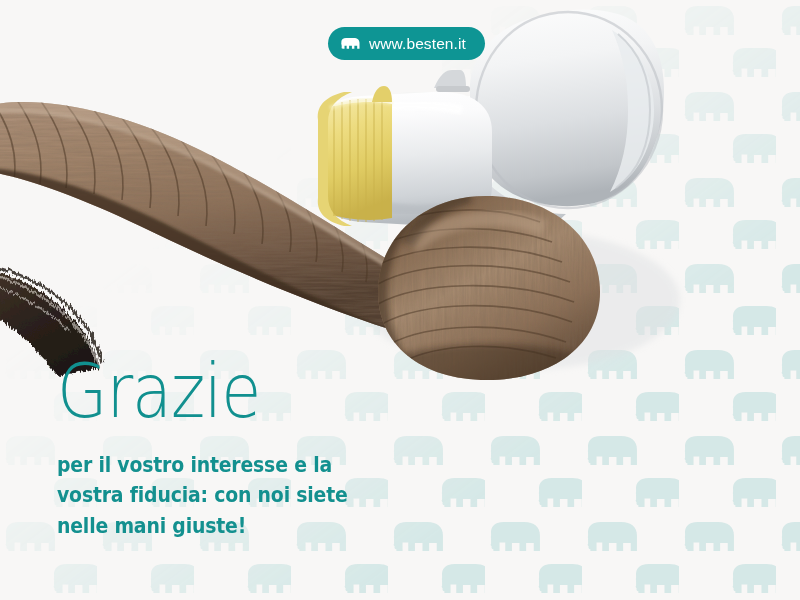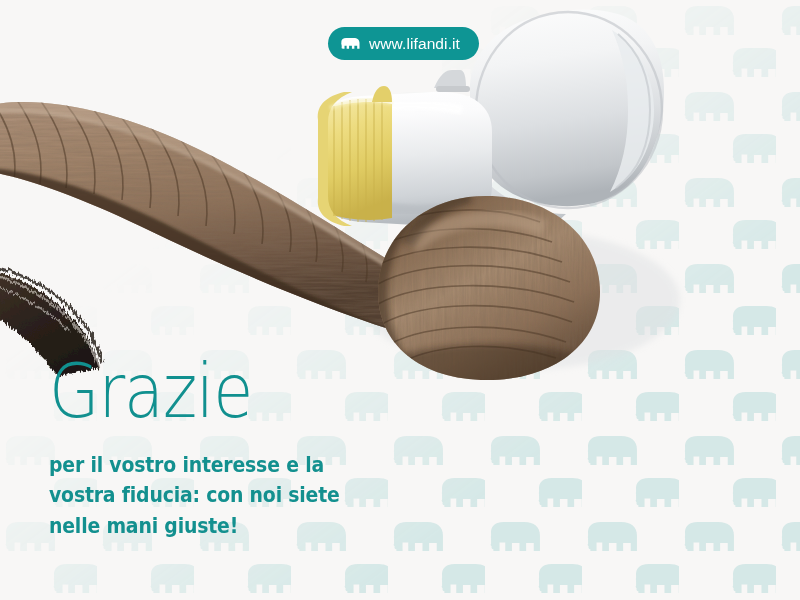--- a/index.html
+++ b/index.html
@@ -37,21 +37,21 @@
     z-index:6;
   }
   .badge-ele{width:19px;height:15px;display:block;flex:0 0 auto;}
   .badge-url{
     color:#ffffff;font-size:15.5px;letter-spacing:.1px;
     font-family:"Liberation Sans", sans-serif;
     white-space:nowrap;line-height:1;
   }
 
   
-  .copy{position:absolute;left:0;top:0;width:727px;height:600px;z-index:5;}
+  .copy{position:absolute;left:8px;top:0;width:727px;height:600px;z-index:5;}
   .col{position:absolute;}
   .col-it{left:49px;top:355px;width:330px;}
   .col-de{left:392px;top:355px;width:360px;}
 
   .headline{
     color:#11908f;
     font-family:"DejaVu Sans", sans-serif;
     font-weight:300;
     font-size:74px;
     line-height:0.98;
@@ -324,21 +324,21 @@
     <svg class="badge-ele" viewBox="0 0 54 32" xmlns="http://www.w3.org/2000/svg">
       <path d="M4,31 L4,22 C1.8,18.4 1,14.6 1,11.2 C1,4.6 6.4,0.6 14.4,0.6
                L36,0.6 C46.6,0.6 52.6,6 52.6,14.8 L52.6,31
                L46,31 L46,22.6 L38,22.6 L38,31
                L31,31 L31,22.6 L23,22.6 L23,31
                L16,31 L16,22.2 L10,22.2 L10,31 Z" fill="#ffffff"></path>
       <path d="M5.5,9 C2.2,11.6 0.4,15.8 1.4,19.8 C2,22.3 2.4,24.8 1.8,27.2
                C1.3,29.2 3,30.6 4.7,29.6 C6,28.9 6.4,27.3 6.1,25.8
                C5.6,22.6 6.5,20 8.3,17.4 Z" fill="#ffffff"></path>
     </svg>
-    <span class="badge-url">www.lifandi.it</span>
+    <span class="badge-url">www.besten.it</span>
   </div>
 
   <div class="copy">
 
     <div class="col col-it">
       <div class="headline">Grazie</div>
       <div class="body-copy">
         <span class="ln">per il vostro interesse e la</span>
         <span class="ln">vostra fiducia: con noi siete</span>
         <span class="ln">nelle mani giuste!</span>

